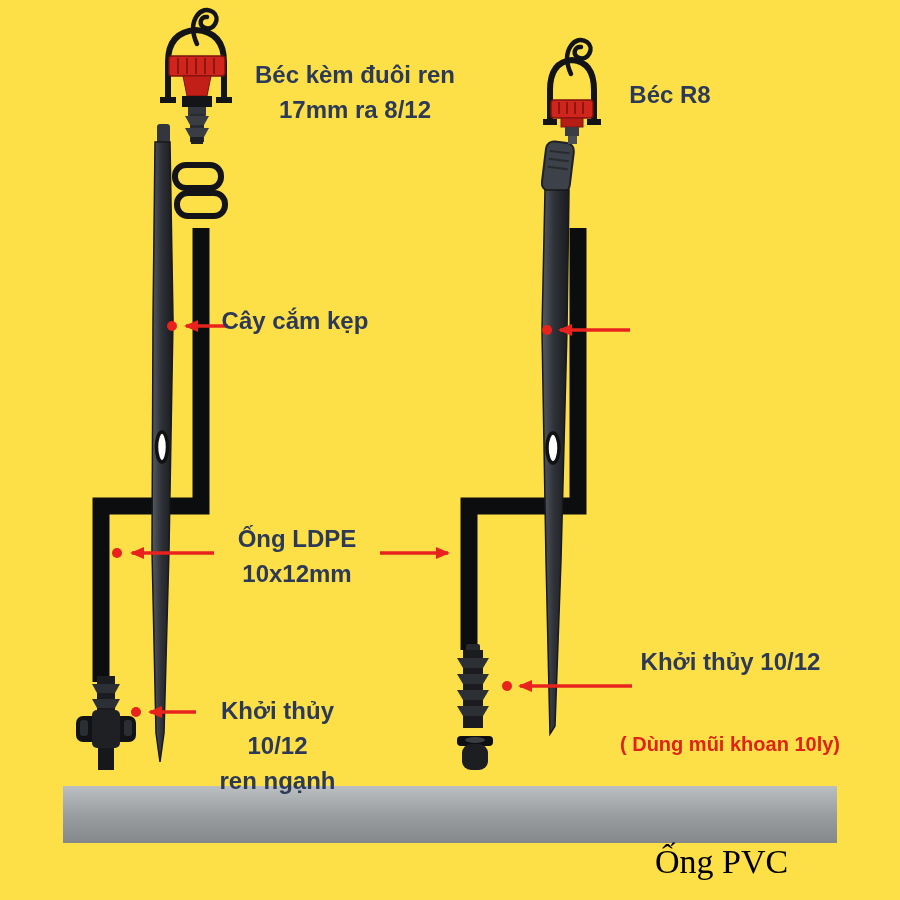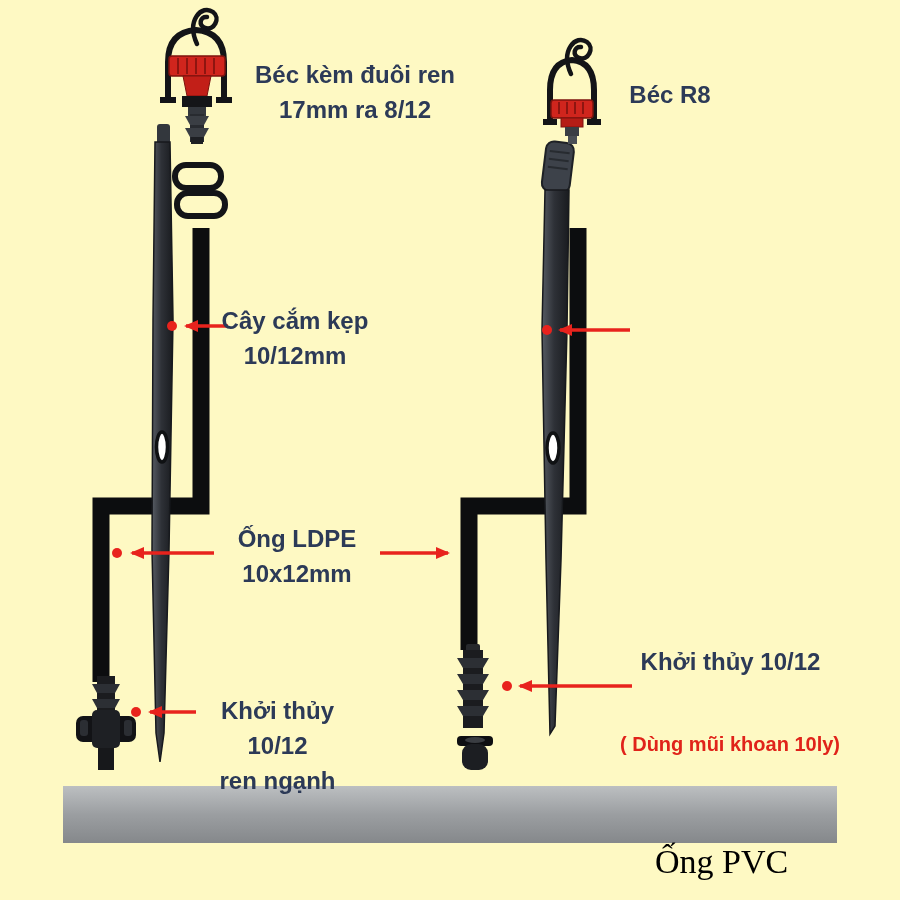--- a/index.html
+++ b/index.html
@@ -1,18 +1,18 @@
 <!DOCTYPE html>
 <html><head>
 <meta charset="utf-8">
 <style>
   *{box-sizing:border-box;margin:0;padding:0}
   html,body{background:#ffffff}
   body{width:900px;height:900px;font-family:"Liberation Sans",sans-serif}
-  .canvas{position:relative;width:900px;height:900px;background:#fef9c3;overflow:hidden}
+  .canvas{position:relative;width:900px;height:900px;background:#fde047;overflow:hidden}
   .layer{position:absolute;left:0;top:0}
   .label{position:absolute;text-align:center;font-weight:700;font-size:24px;color:#2c3a57;line-height:1.45}
   .label .ln{display:block}
   .note{position:absolute;text-align:center;font-weight:700;font-size:20px;color:#e0231a}
   .pvc-label{position:absolute;text-align:left;font-family:"Liberation Serif",serif;font-size:34px;color:#000}
   .ar{stroke:#e8231d;stroke-width:3.5px}
   .dot{fill:#e8231d}
   .frame{fill:none;stroke:#131417;stroke-width:6px}
   .hookline{fill:none;stroke:#131417;stroke-width:4.5px;stroke-linecap:round}
 </style>
@@ -144,21 +144,20 @@
     <span class="ln">Béc kèm đuôi ren</span>
     <span class="ln">17mm ra 8/12</span>
   </div>
 
   <div class="label" style="left:605px;top:78px;width:130px">
     <span class="ln">Béc R8</span>
   </div>
 
   <div class="label" style="left:205px;top:304px;width:180px">
     <span class="ln">Cây cắm kẹp</span>
-    <span class="ln">10/12mm</span>
   </div>
 
 
   <div class="label" style="left:217px;top:522px;width:160px">
     <span class="ln">Ống LDPE</span>
     <span class="ln">10x12mm</span>
   </div>
 
   <div class="label" style="left:190px;top:694px;width:175px">
     <span class="ln">Khởi thủy 10/12</span>

